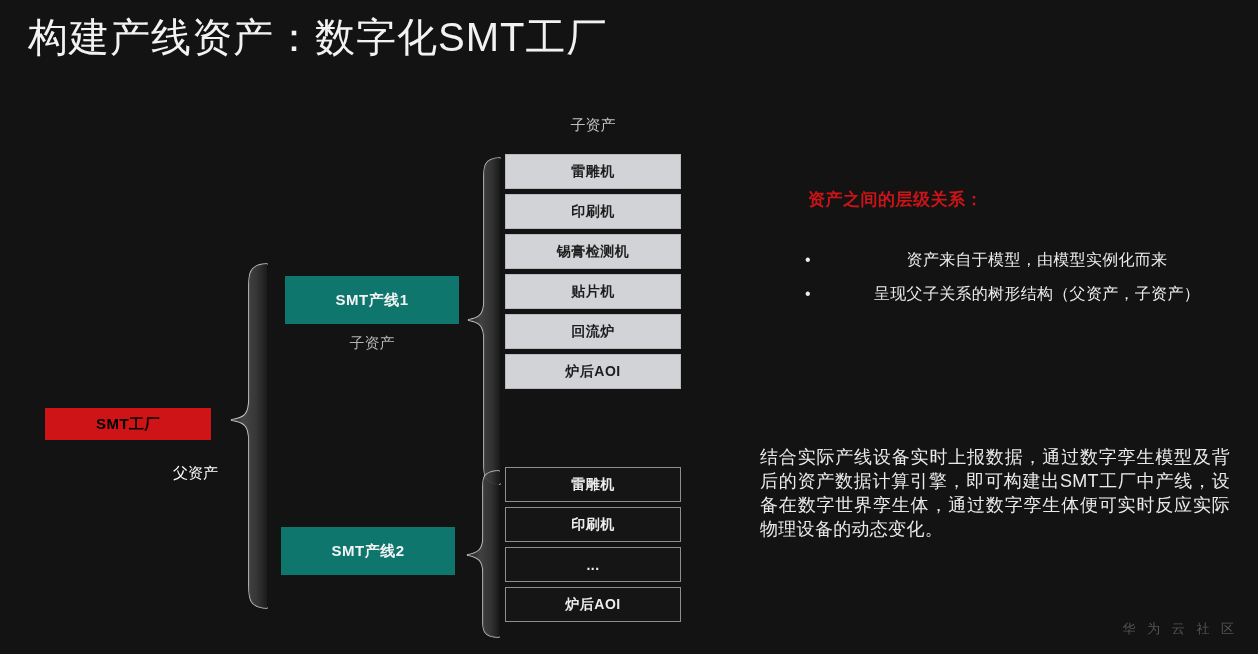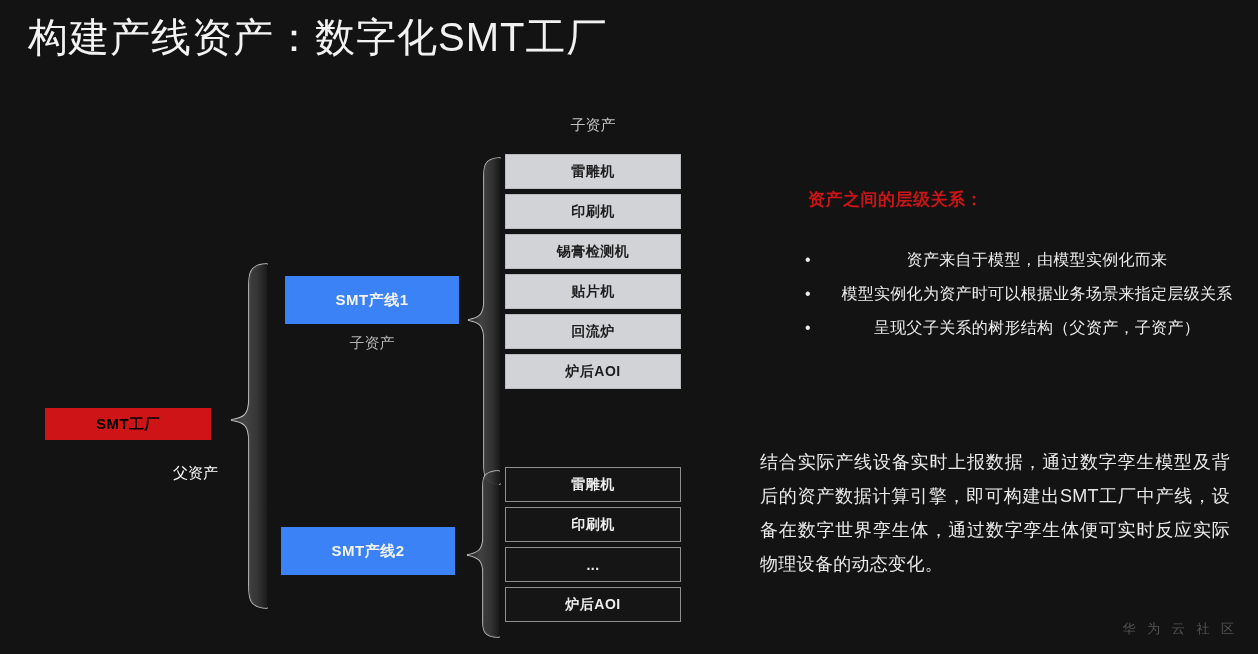--- a/index.html
+++ b/index.html
@@ -71,21 +71,21 @@
     text-align: right;
     font-size: 15px;
     color: #ffffff;
   }
 
   
   .line-box {
     position: absolute;
     width: 174px;
     height: 48px;
-    background: #3b82f6;
+    background: #0f766e;
     display: flex;
     align-items: center;
     justify-content: center;
     font-size: 15px;
     font-weight: bold;
     color: #f4f4f4;
     letter-spacing: .5px;
   }
   #line1-box { left: 285px; top: 176px; }
   #line2-box { left: 281px; top: 427px; }
@@ -195,21 +195,21 @@
     font-size: 16px;
     color: #ececec;
   }
 
   #paragraph {
     position: absolute;
     left: 0px;
     top: 295px;
     width: 470px;
     font-size: 18px;
-    line-height: 34px;
+    line-height: 24px;
     color: #eaeaea;
     letter-spacing: .3px;
     text-align: justify;
   }
 
   
   #watermark {
     position: absolute;
     right: 20px;
     bottom: 16px;
@@ -333,21 +333,20 @@
     </div>
 
   </div>
 
   <div id="right-panel">
 
     <div id="bullets-heading">资产之间的层级关系：</div>
 
     <ul id="bullet-list">
       <li>资产来自于模型，由模型实例化而来</li>
-      <li>模型实例化为资产时可以根据业务场景来指定层级关系</li>
       <li>呈现父子关系的树形结构（父资产，子资产）</li>
     </ul>
 
     <div id="paragraph">结合实际产线设备实时上报数据，通过数字孪生模型及背后的资产数据计算引擎，即可构建出SMT工厂中产线，设备在数字世界孪生体，通过数字孪生体便可实时反应实际物理设备的动态变化。</div>
   </div>
 
   <div id="watermark">华 为 云 社 区</div>
 
 </div>
 

